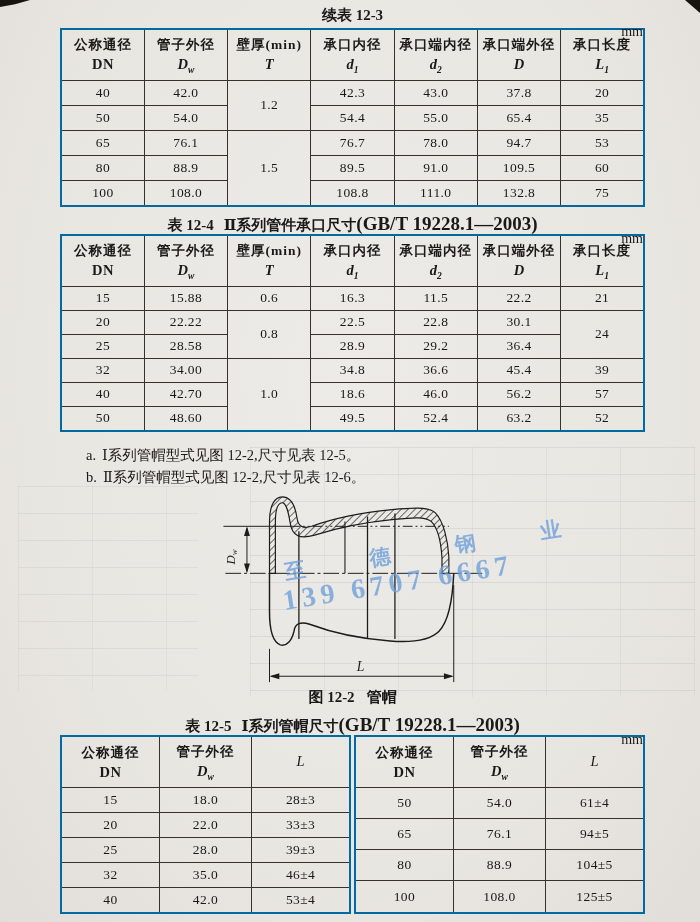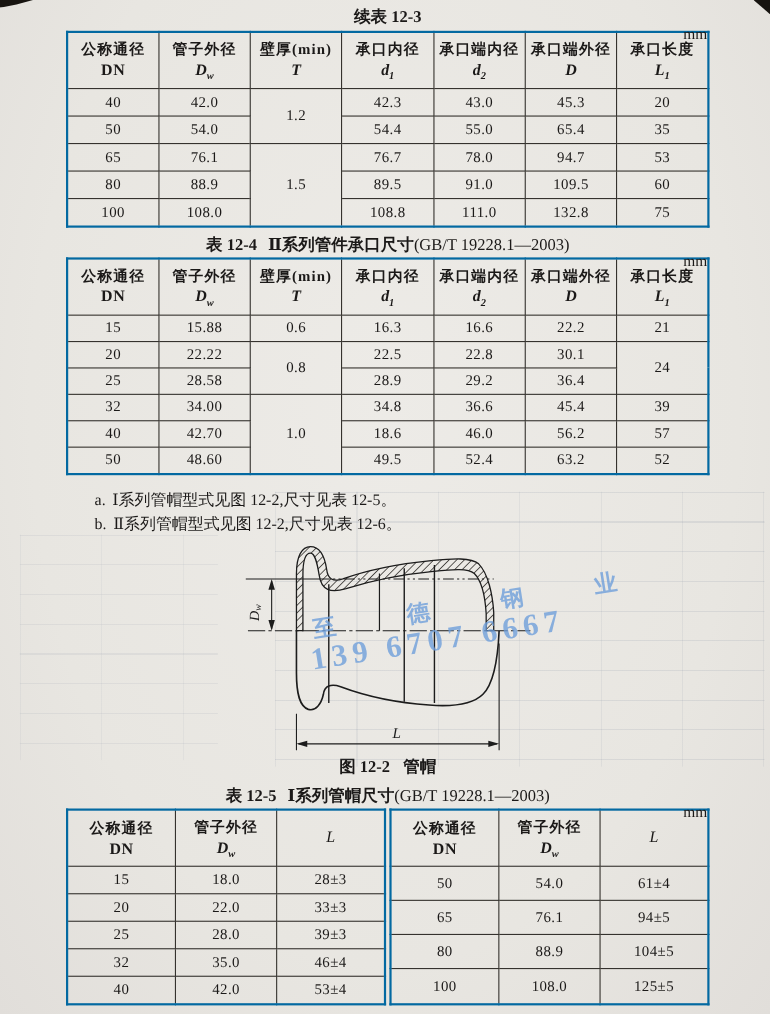--- a/index.html
+++ b/index.html
@@ -13,21 +13,21 @@
   .mark-tl{position:absolute;left:0;top:0;width:30px;height:7px;background:#171410;
     clip-path:polygon(0 0,100% 0,50% 60%,0 100%);}
   .mark-tr{position:absolute;right:0;top:0;width:15px;height:13px;background:#171410;
     clip-path:polygon(0 0,100% 0,100% 100%);}
 
   .titlebar{position:relative;width:585px;margin:0 0 0 60px;text-align:center;}
   .titlebar.first{margin-top:6px;height:22px;}
   .titlebar.small{margin-top:6px;height:21px;}
   .tt-strong{font-weight:bold;font-size:15px;}
   .tt-strong .gap{display:inline-block;width:10px;}
-  .tt-std{font-size:15px;font-weight:normal;}
+  .tt-std{font-size:19px;font-weight:bold;}
   .unit{position:absolute;right:2px;top:18px;font-size:14px;font-weight:normal;}
 
   table{border-collapse:collapse;table-layout:fixed;width:585px;margin-left:60px;background:transparent;}
   table.socket th,table.socket td{border:1px solid #35322e;}
   table{border:2px solid #0369a1;}
   th,td{text-align:center;vertical-align:middle;padding:0;}
   td{font-size:13.5px;letter-spacing:.4px;}
   .hcn{display:block;font-weight:bold;font-size:13.5px;padding-top:6px;letter-spacing:1px;}
   .hsym{display:block;font-size:14.5px;font-style:italic;padding:2px 0 5px;}
   .hsym sub{font-size:9.5px;}
@@ -110,21 +110,21 @@
         </th>
   </tr>
   </thead>
   <tbody>
   <tr>
     <td>40</td>
     <td>42.0</td>
     <td rowspan="2">1.2</td>
     <td>42.3</td>
     <td>43.0</td>
-    <td>45.3</td>
+    <td>37.8</td>
     <td>20</td>
   </tr>
   <tr>
     <td>50</td>
     <td>54.0</td>
     <td>54.4</td>
     <td>55.0</td>
     <td>65.4</td>
     <td>35</td>
   </tr>
@@ -193,21 +193,21 @@
           <span class="hsym"><span>L</span><sub>1</sub></span>
         </th>
   </tr>
   </thead>
   <tbody>
   <tr>
     <td>15</td>
     <td>15.88</td>
     <td>0.6</td>
     <td>16.3</td>
-    <td>16.6</td>
+    <td>11.5</td>
     <td>22.2</td>
     <td>21</td>
   </tr>
   <tr>
     <td>20</td>
     <td>22.22</td>
     <td rowspan="2">0.8</td>
     <td>22.5</td>
     <td>22.8</td>
     <td>30.1</td>

